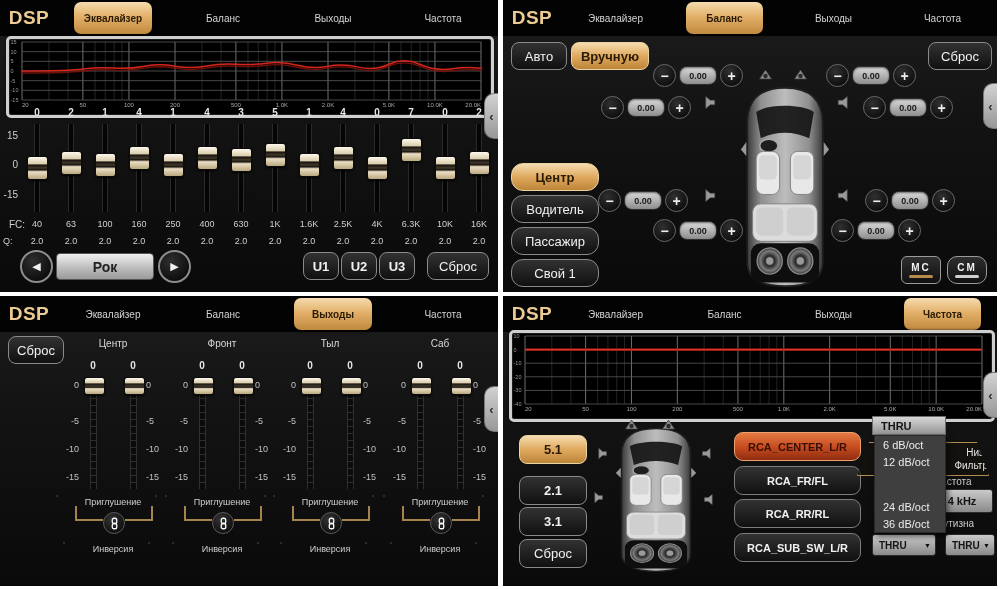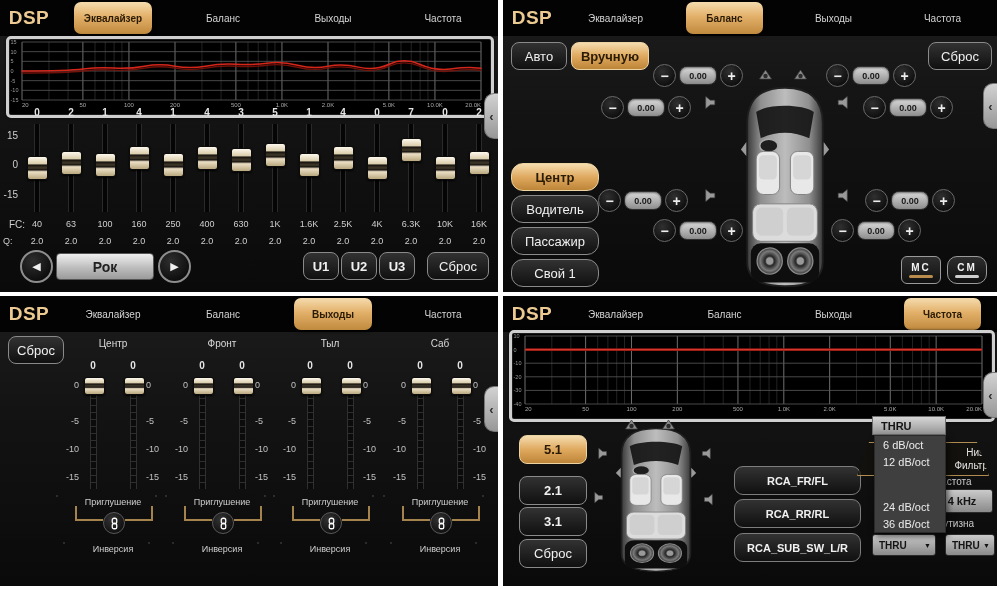--- a/index.html
+++ b/index.html
@@ -562,20 +562,21 @@
       </svg></div>
     <div class="spk" style="position: absolute; left: 197px; top: 150px; width: 14px; height: 13px;"><svg viewBox="0 0 20 20" width="100%" height="100%">
         <polygon points="3,7 9,7 15,2 15,18 9,13 3,13" fill="#9a9a9a" stroke="#4a4a4a" stroke-width="0.8"></polygon>
       </svg></div>
     <div class="spk" style="position: absolute; left: 88px; top: 194px; width: 14px; height: 13px; transform: scaleX(-1);"><svg viewBox="0 0 20 20" width="100%" height="100%">
         <polygon points="3,7 9,7 15,2 15,18 9,13 3,13" fill="#9a9a9a" stroke="#4a4a4a" stroke-width="0.8"></polygon>
       </svg></div>
     <div class="spk" style="position: absolute; left: 199px; top: 196px; width: 14px; height: 13px;"><svg viewBox="0 0 20 20" width="100%" height="100%">
         <polygon points="3,7 9,7 15,2 15,18 9,13 3,13" fill="#9a9a9a" stroke="#4a4a4a" stroke-width="0.8"></polygon>
       </svg></div>
+    <div class="btn rca active" style="position: absolute; left: 231px; top: 136px; width: 125px; height: 27px;">RCA_CENTER_L/R</div>
     <div class="btn rca" style="position: absolute; left: 231px; top: 170px; width: 125px; height: 27px;">RCA_FR/FL</div>
     <div class="btn rca" style="position: absolute; left: 231px; top: 203px; width: 125px; height: 27px;">RCA_RR/RL</div>
     <div class="btn rca" style="position: absolute; left: 231px; top: 237px; width: 125px; height: 27px;">RCA_SUB_SW_L/R</div>
     <div class="ftab" style="position: absolute; left: 354px; top: 146px; width: 62px; height: 34px;">Высок
 Фильтр</div>
     <div class="ftab" style="position: absolute; left: 418px; top: 146px; width: 68px; height: 34px;">Низк
 Фильтр</div>
     <div class="lbl" style="position: absolute; left: 412px; top: 180px; width: 76px; height: 12px; text-align: center; font-size: 10px; color: rgb(201, 201, 201);">Частота</div>
     <div class="gbox" style="position: absolute; left: 428px; top: 193px; width: 60px; height: 22px; justify-content: center; font-size: 11px;">4 kHz</div>
     <div class="lbl" style="position: absolute; left: 412px; top: 222px; width: 76px; height: 12px; text-align: center; font-size: 10px; color: rgb(201, 201, 201);">Крутизна</div>

